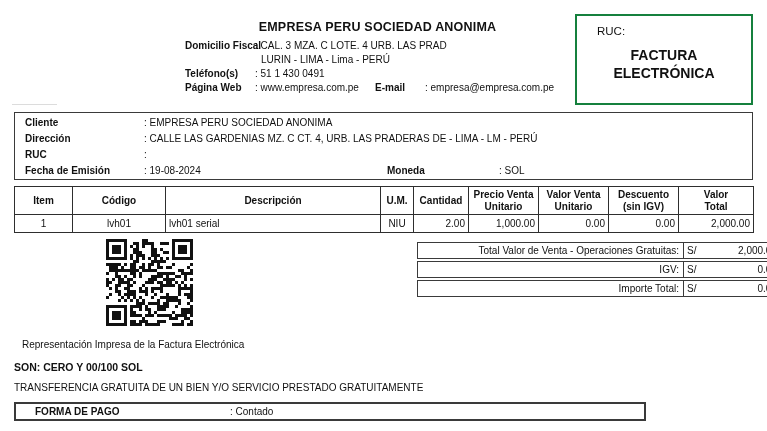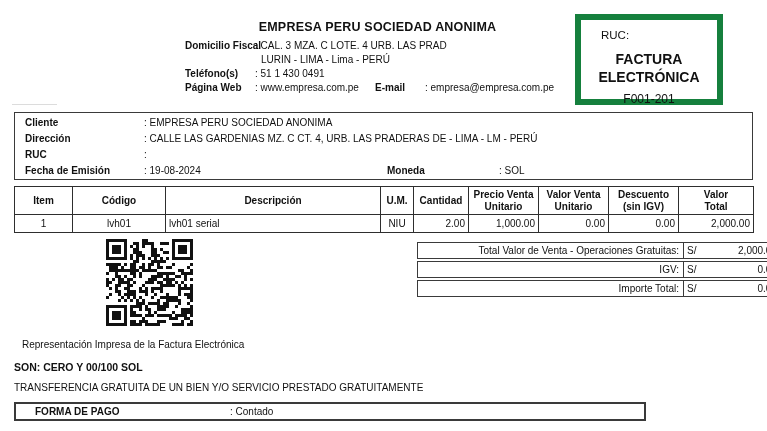--- a/index.html
+++ b/index.html
@@ -10,22 +10,22 @@
   }
   .abs { position:absolute; }
 
   
   .company-name { top:20px; left:0; width:755px; text-align:center;
     font-size:12.5px; font-weight:bold; letter-spacing:.2px; }
   .hdr-label { font-size:10px; font-weight:bold; white-space:nowrap; }
   .hdr-value { font-size:10px; white-space:nowrap; }
 
   
-  .doc-box { left:575px; top:14px; width:148px; height:91px;
-    border:6px solid #15803d; box-sizing:border-box;text-decoration:underline; }
+  .doc-box { left:575px; top:14px; width:178px; height:91px;
+    border:2px solid #15803d; box-sizing:border-box;text-decoration:underline; }
   .doc-ruc { left:20px; top:9px; font-size:11.5px; }
   .doc-title { left:0; right:0; top:31px; text-align:center;
     font-size:14px; font-weight:bold; line-height:1.25; padding:0 16px; }
   .doc-number { left:0; right:0; top:72px; text-align:center; font-size:12px; }
 
   .faint-line { left:12px; top:104px; width:45px; border-top:1px solid #dcdcdc; }
 
   
   .client-box { left:14px; top:112px; width:739px; height:68px;
     border:1.5px solid #3a3a3a; box-sizing:border-box; padding-top:2px; }
@@ -83,21 +83,20 @@
   <span class="abs hdr-value" style="left:255px; top:68px;">: 51 1 430 0491</span>
 
   <span class="abs hdr-label" style="left:185px; top:82px;">Página Web</span>
   <span class="abs hdr-value" style="left:255px; top:82px;">: www.empresa.com.pe</span>
   <span class="abs hdr-label" style="left:375px; top:82px;">E-mail</span>
   <span class="abs hdr-value" style="left:425px; top:82px;">: empresa@empresa.com.pe</span>
 
   <div class="abs doc-box">
     <span class="abs doc-ruc">RUC:</span>
     <div class="abs doc-title">FACTURA ELECTRÓNICA</div>
-    <div class="abs doc-number">F001-201</div>
   </div>
 
   <div class="abs faint-line"></div>
 
   <div class="abs client-box">
     <div class="client-row">
       <span class="client-label">Cliente</span>
       <span class="client-value">: EMPRESA PERU SOCIEDAD ANONIMA</span>
     </div>
     <div class="client-row">

